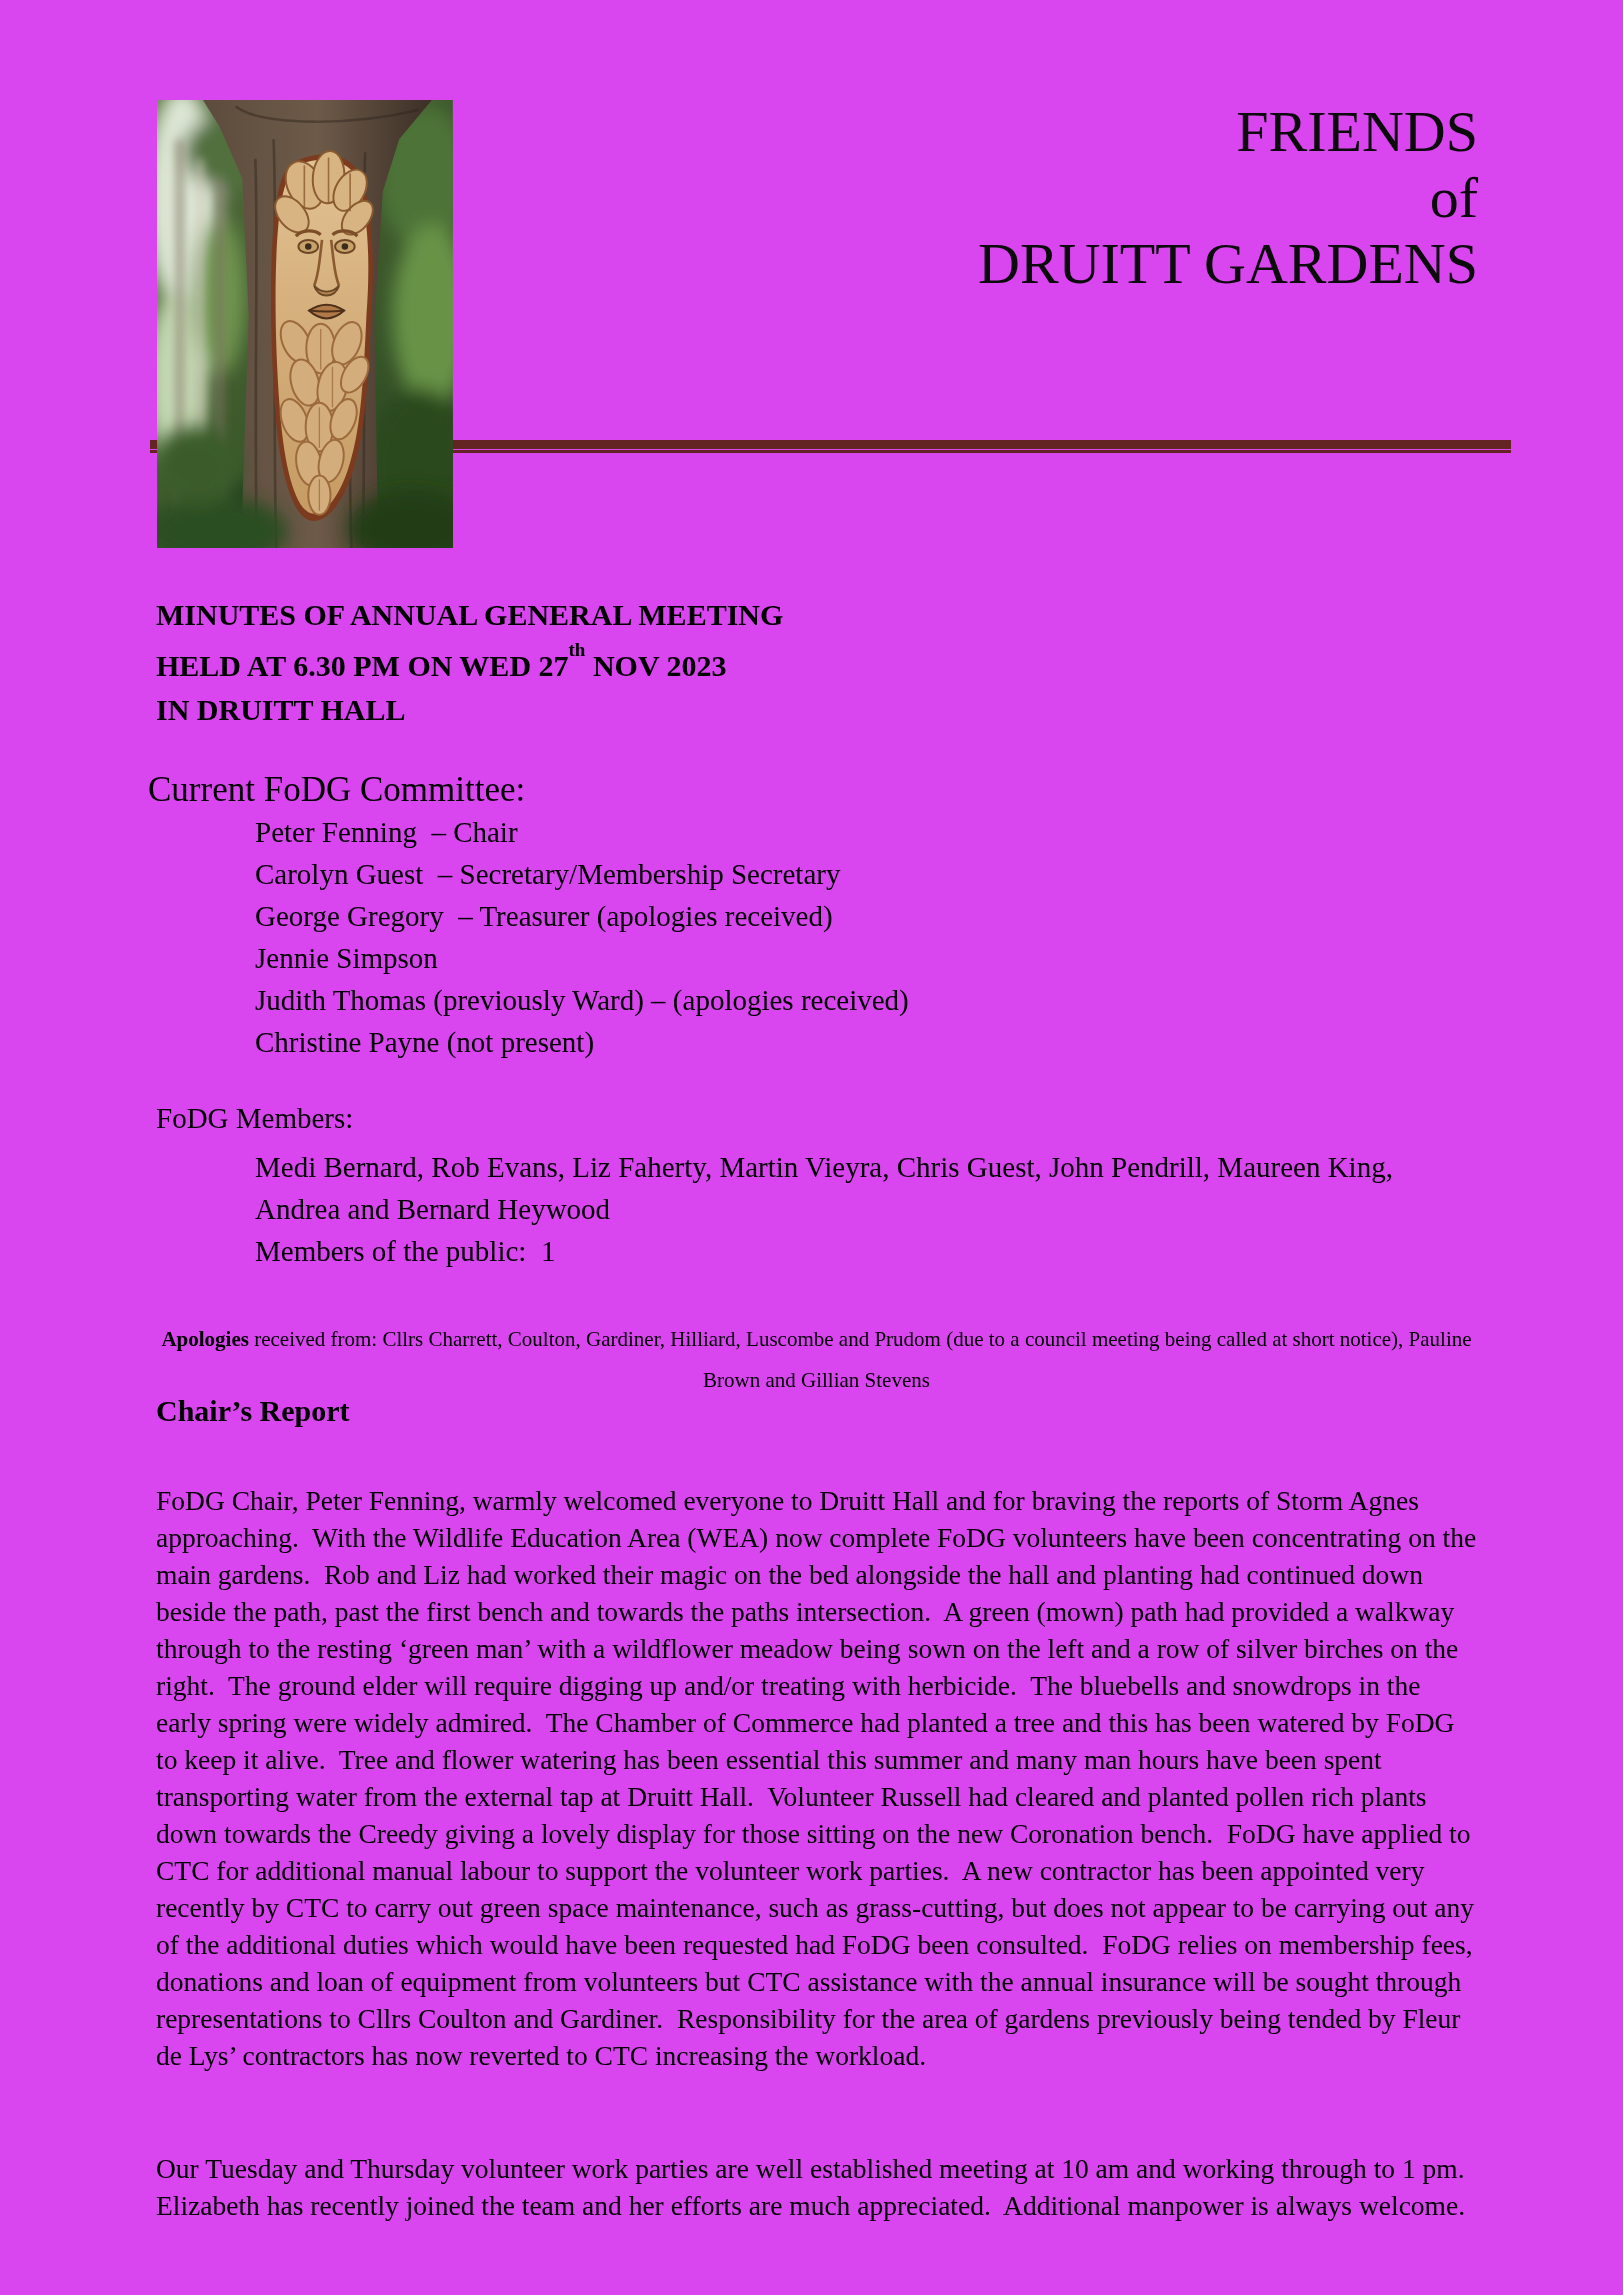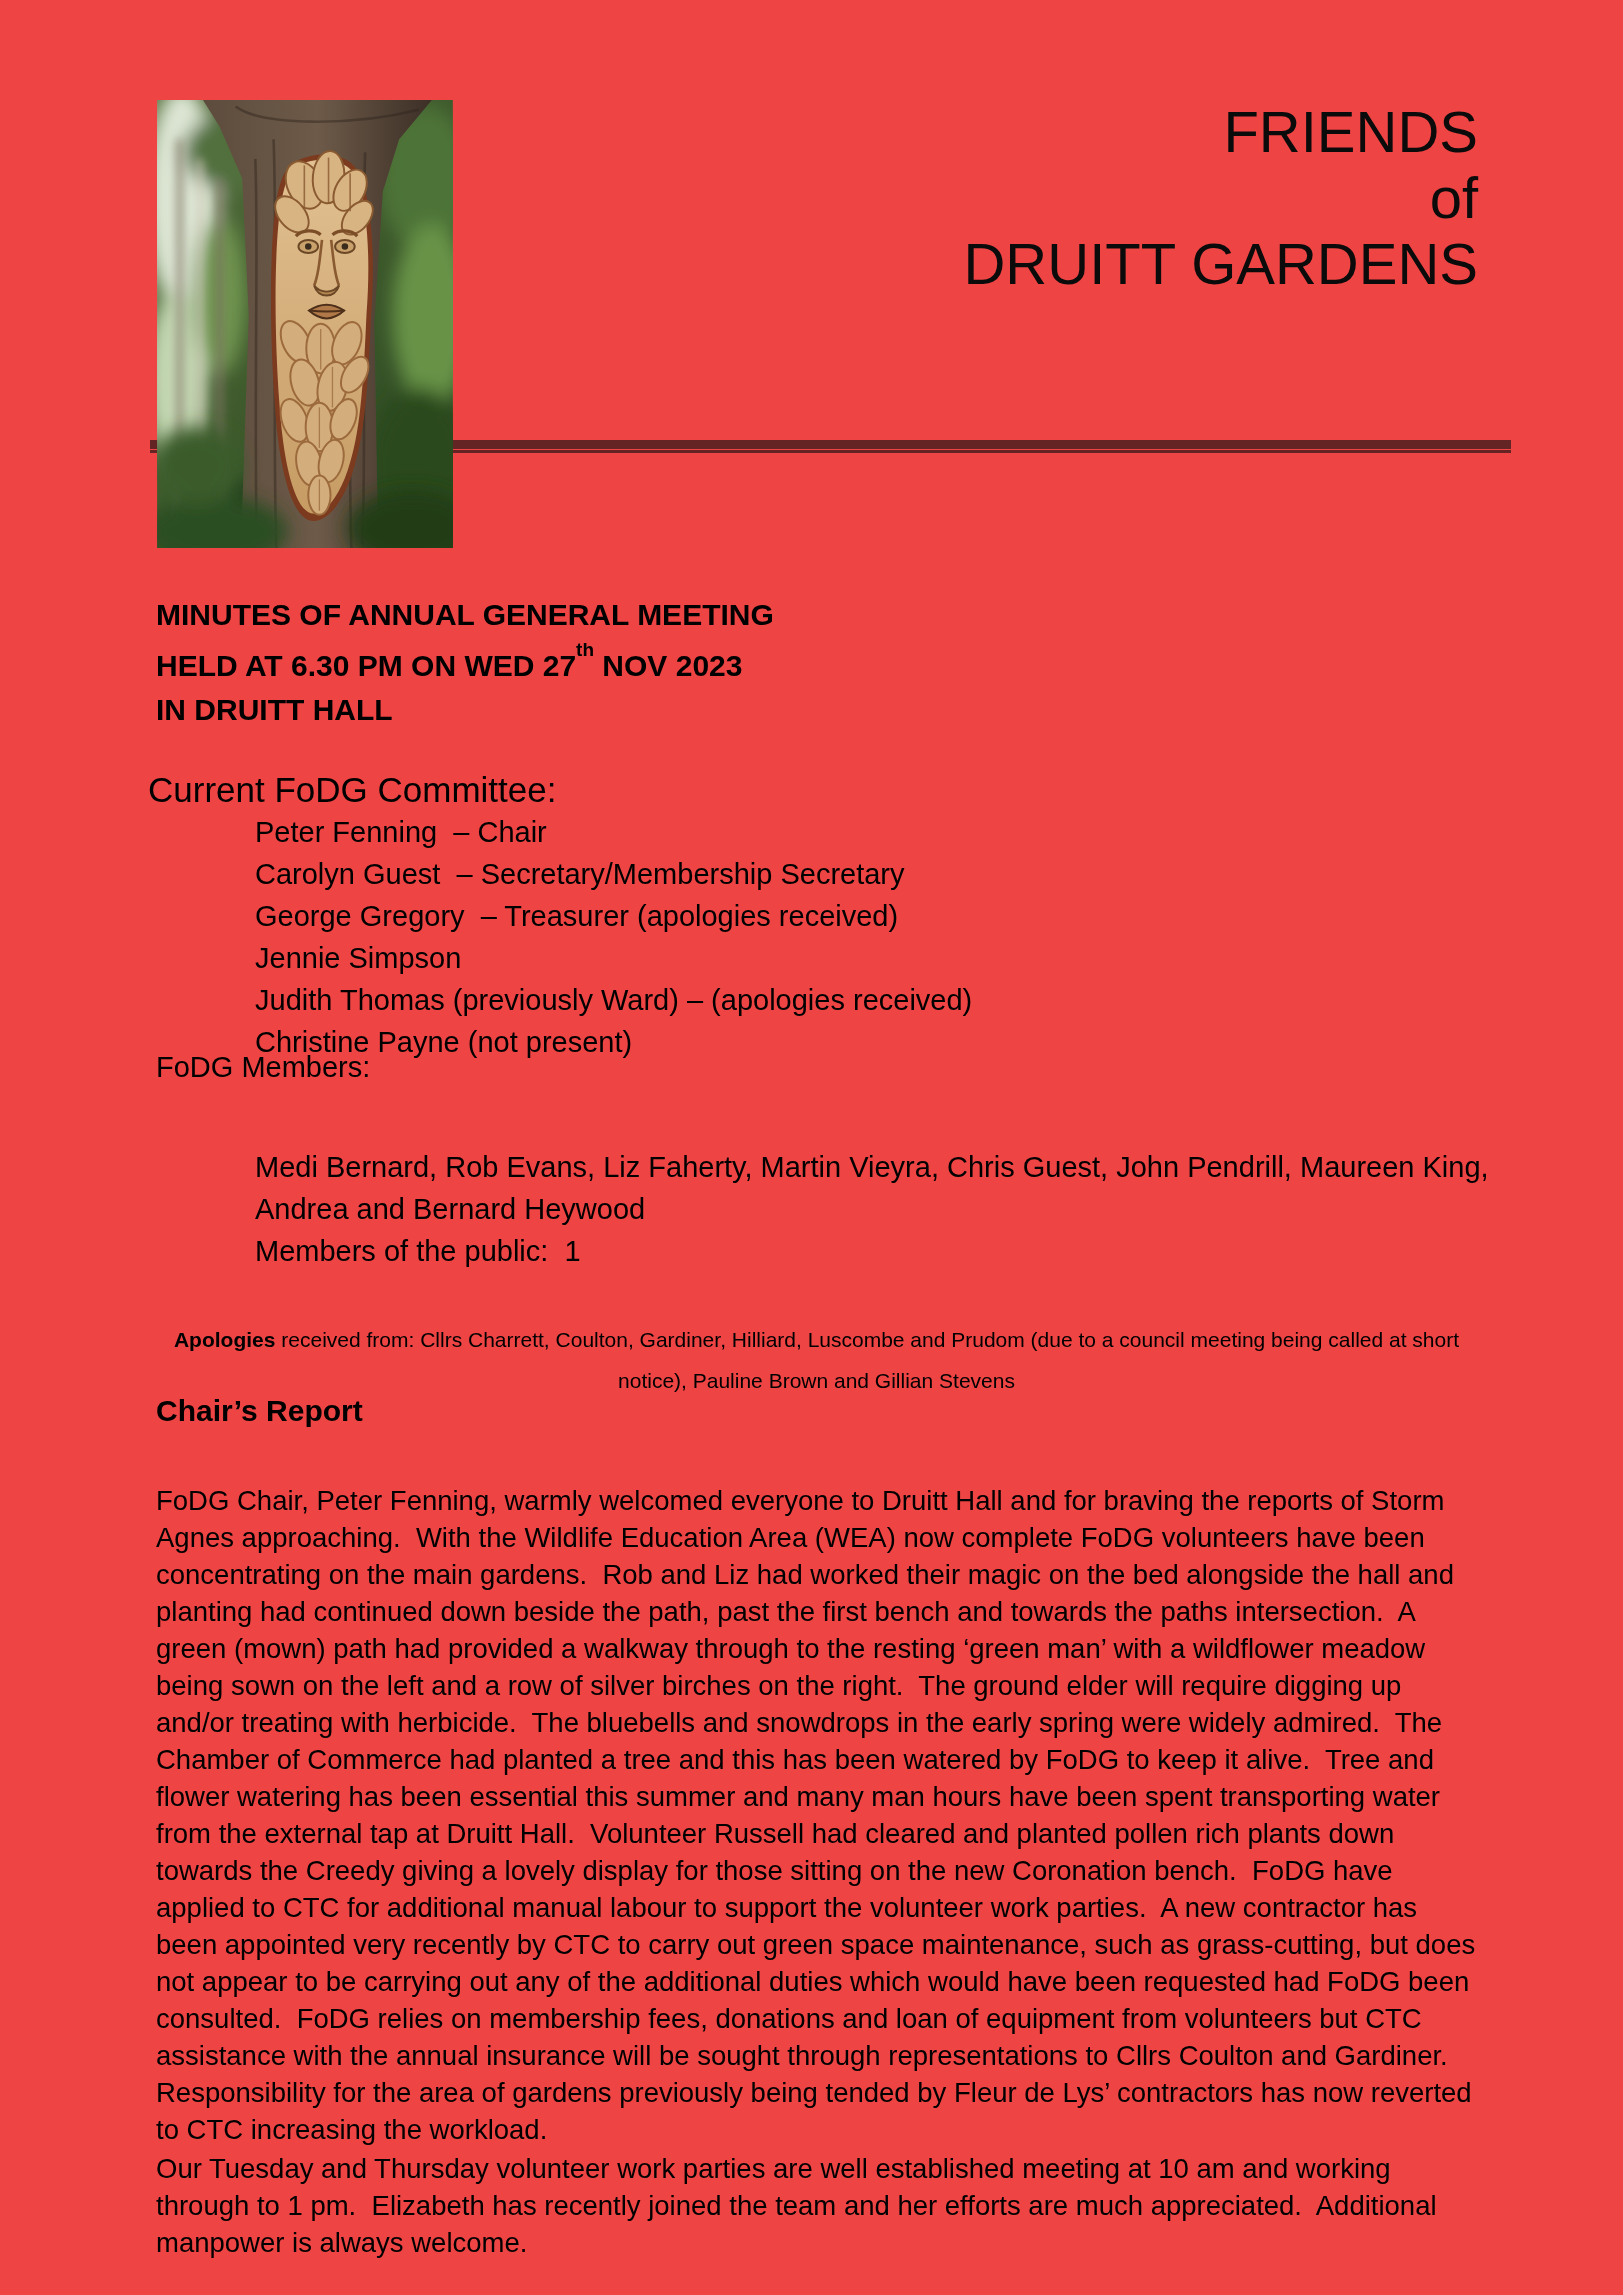--- a/index.html
+++ b/index.html
@@ -1,21 +1,21 @@
 <!DOCTYPE html>
 <html style="font-size:10.5px"><head>
 <meta charset="utf-8">
 <style>
   html,body{margin:0;padding:0;background:#9a9a9a;}
   .page{
     position:relative;
     width:1623px;
     height:2295px;
-    background:#ef4444;
-    font-family:Liberation Sans, sans-serif;
+    background:#d946ef;
+    font-family:Liberation Serif, serif;
     color:#000000;
     overflow:hidden;
   }
   .pre{white-space:pre-wrap;}
 
   
   .org-title{
     position:absolute;
     top:99px;
     right:145px;
@@ -58,21 +58,21 @@
     left:156px; top:593px;
     font-size:30px; line-height:44px; font-weight:bold;
   }
   .heading-block sup{
     font-size:19px;
     position:relative; top:-0.5em;
     font-weight:bold;
   }
   .committee-label{ left:148px; top:769px; font-size:35px; line-height:41px;}
   .committee-list{ left:255px; top:811px; font-size:29px; line-height:42px;}
-  .members-label{ left:156px; top:1047px; font-size:29px; line-height:41px;}
+  .members-label{ left:156px; top:1098px; font-size:29px; line-height:41px;}
   .members-list{ left:255px; top:1146px; font-size:29px; line-height:42px;}
   .apologies-par{ left:156px; top:1319px; width:1321px; font-size:21px; line-height:41px;text-align:center;}
   .report-heading{ left:156px; top:1392px; font-size:30px; line-height:37px; font-weight:bold;}
   .report-par1{ left:156px; top:1482px; width:1321px; font-size:27.5px; line-height:37px;}
   .report-par2{ left:156px; top:2150px; width:1321px; font-size:27.5px; line-height:37px;}
   .b{font-weight:bold;}
 </style>
 </head>
 <body>
 

